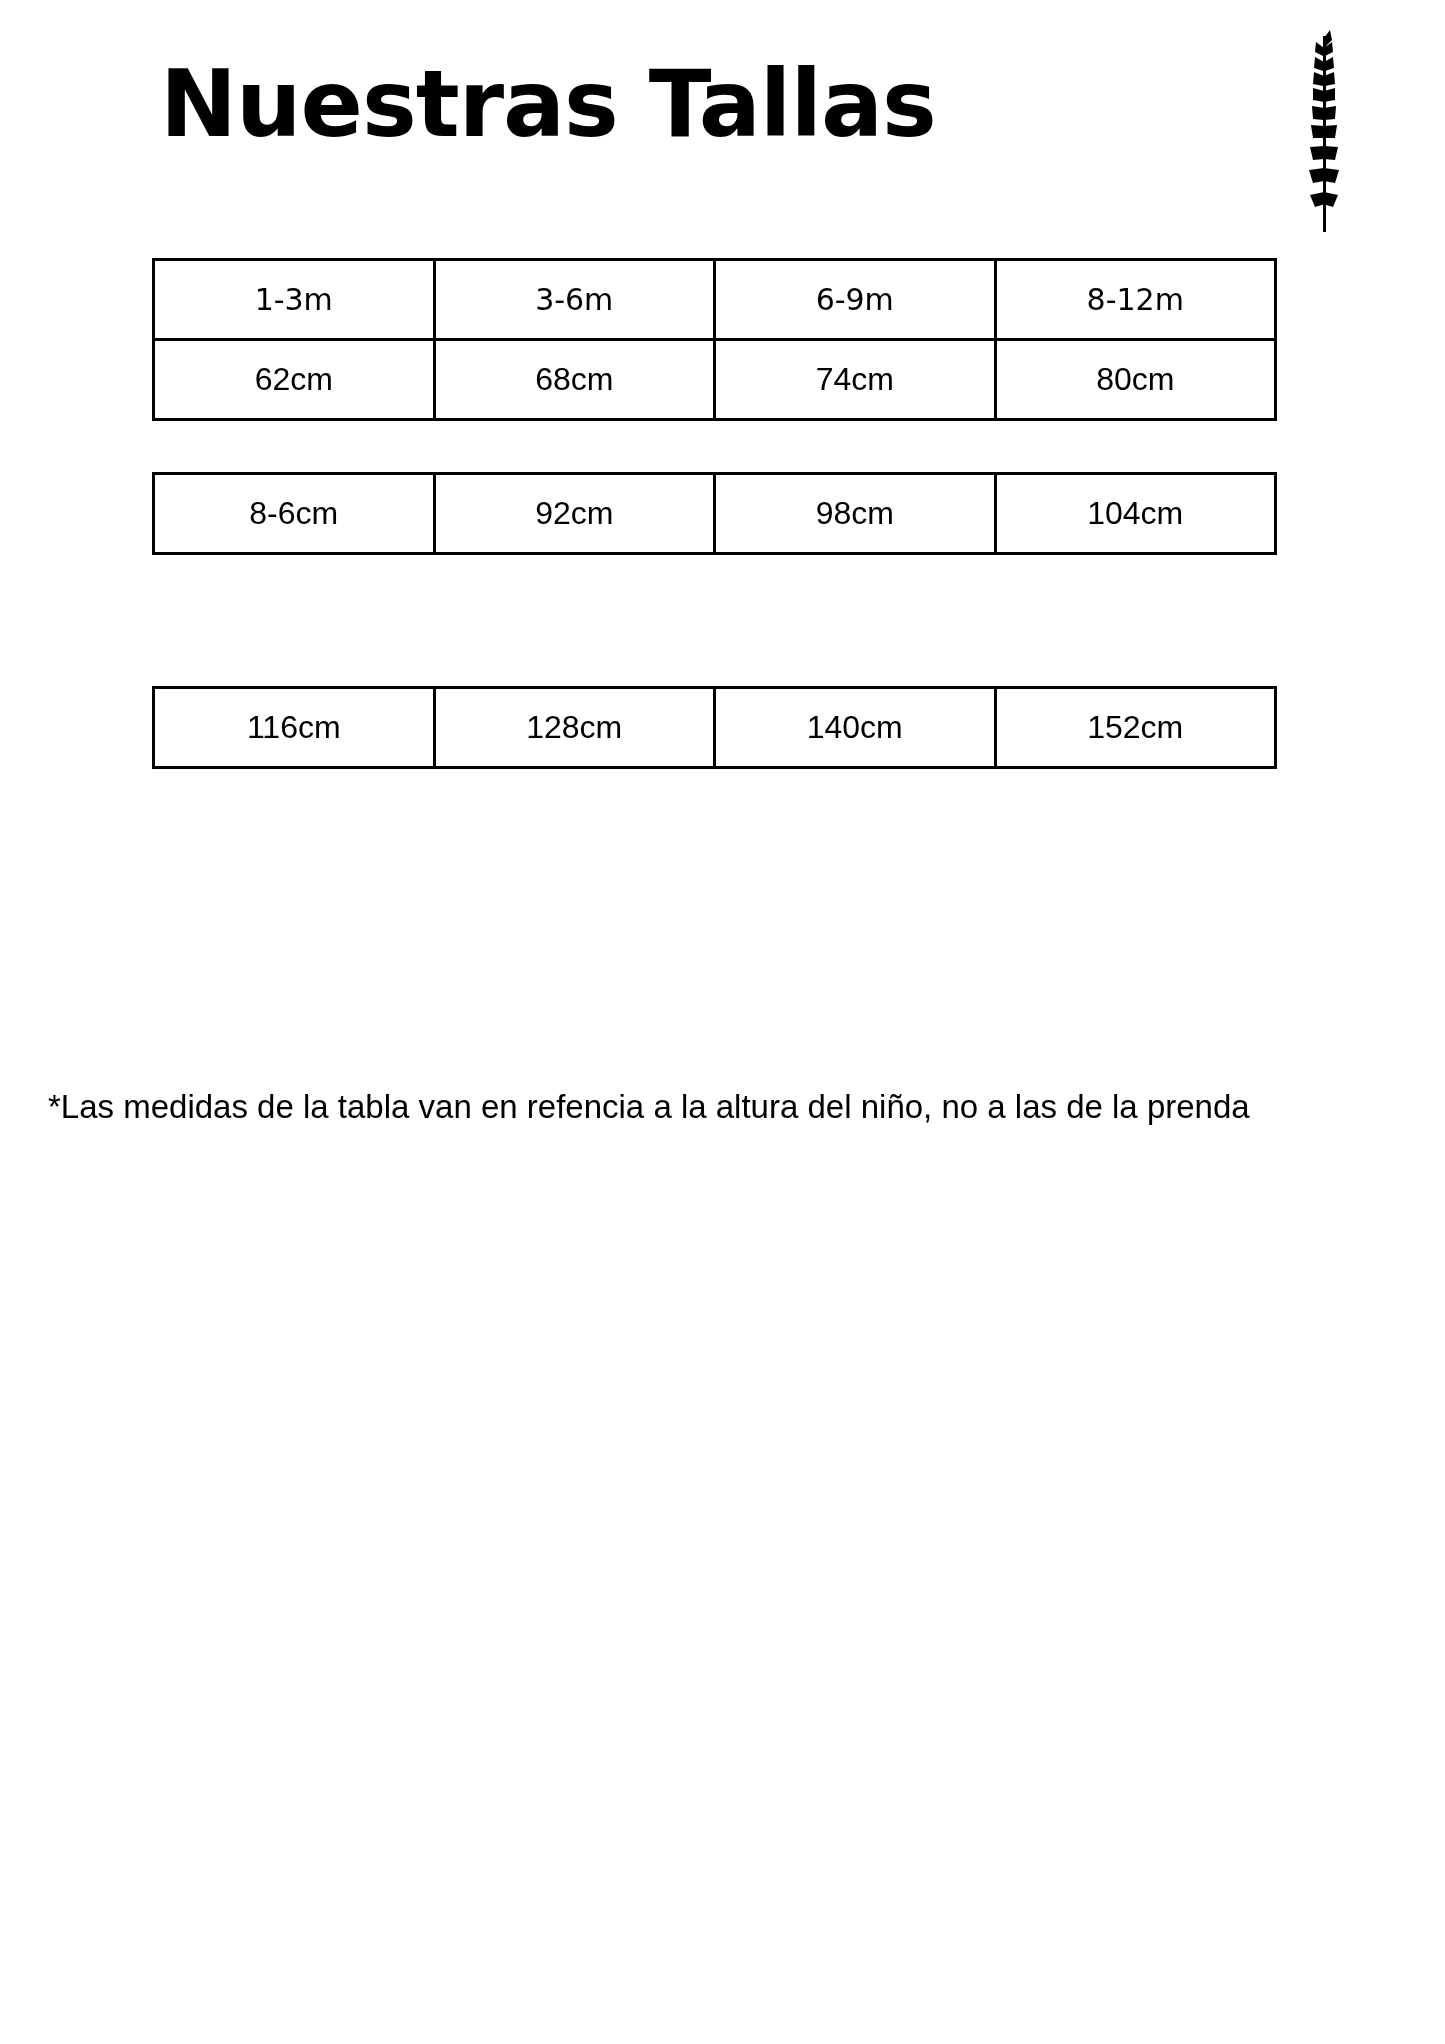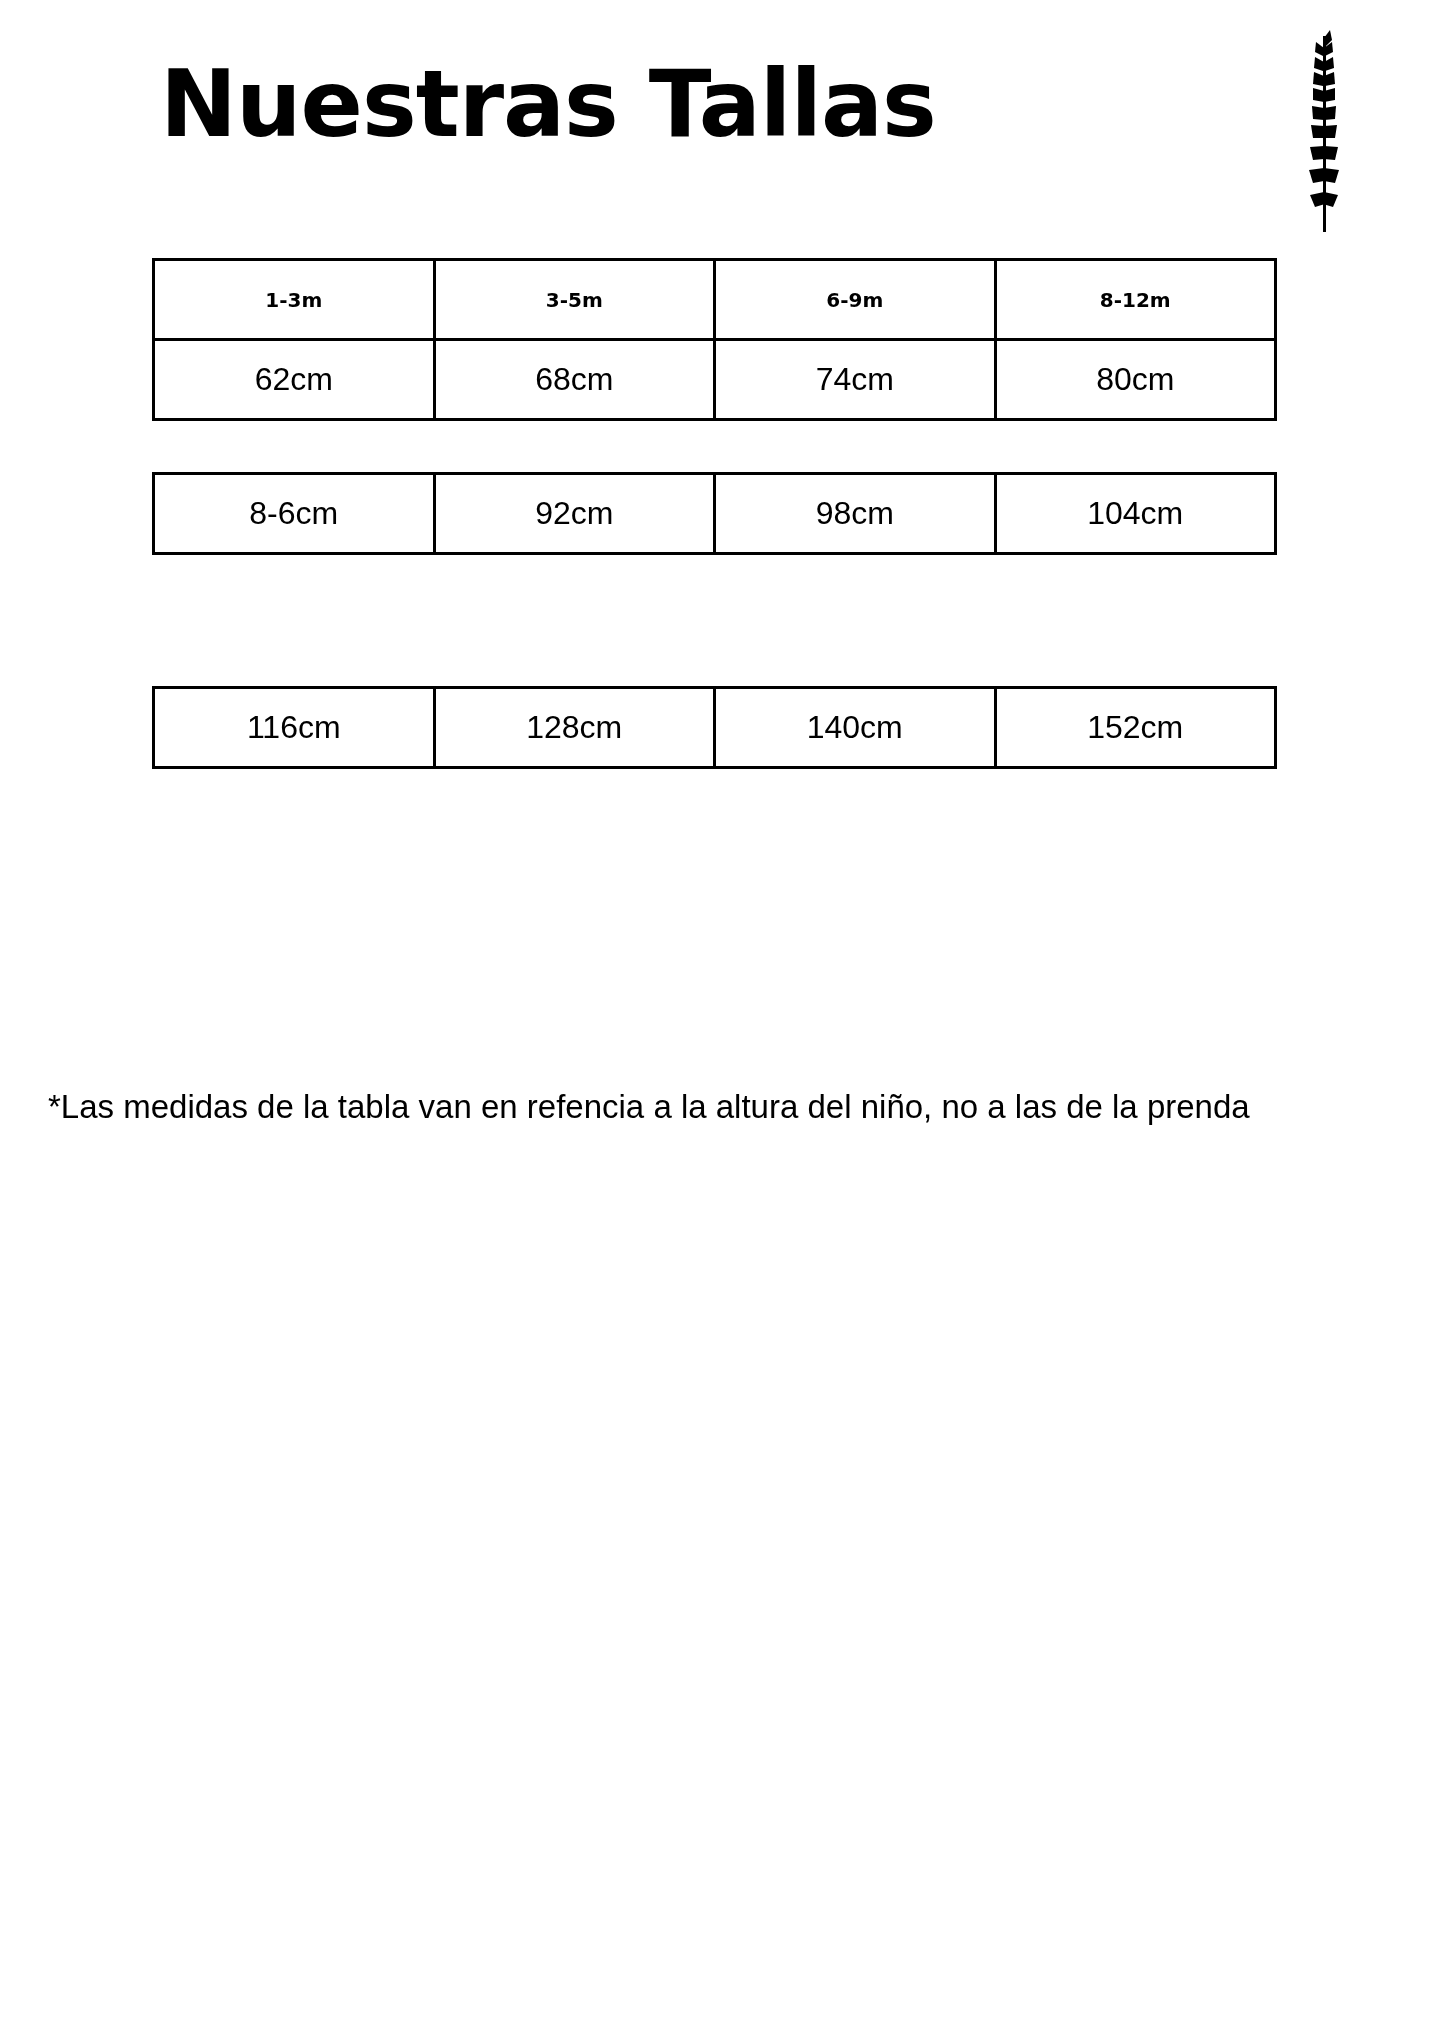--- a/index.html
+++ b/index.html
@@ -62,22 +62,22 @@
   }
   .size-table td {
     border: 3px solid #000000;
     text-align: center;
     vertical-align: middle;
     height: 77px;
     padding: 0;
   }
   .size-table .hdr {
     font-family: "DejaVu Sans", sans-serif;
-    font-weight: bold;
-    font-size: 20px;
+    font-weight: normal;
+    font-size: 30px;
   }
   .size-table .val {
     font-family: "Liberation Sans", sans-serif;
     font-weight: normal;
     font-size: 32px;
   }
 
   #table-0 { top: 258px; }
   #table-1 { top: 472px; }
   #table-2 { top: 686px; }
@@ -132,21 +132,21 @@
         <path d="M34 164 l14 3 -5 12 -10 -3 z"></path>
         <path d="M34 164 l-14 3 5 12 10 -3 z"></path>
       </g>
     </svg>
   </div>
 
   <table class="size-table" id="table-0">
     <tbody>
         <tr>
       <td class="hdr">1-3m</td>
-      <td class="hdr">3-5m</td>
+      <td class="hdr">3-6m</td>
       <td class="hdr">6-9m</td>
       <td class="hdr">8-12m</td>
     </tr>
     <tr>
       <td class="val">62cm</td>
       <td class="val">68cm</td>
       <td class="val">74cm</td>
       <td class="val">80cm</td>
     </tr>
   </tbody>

